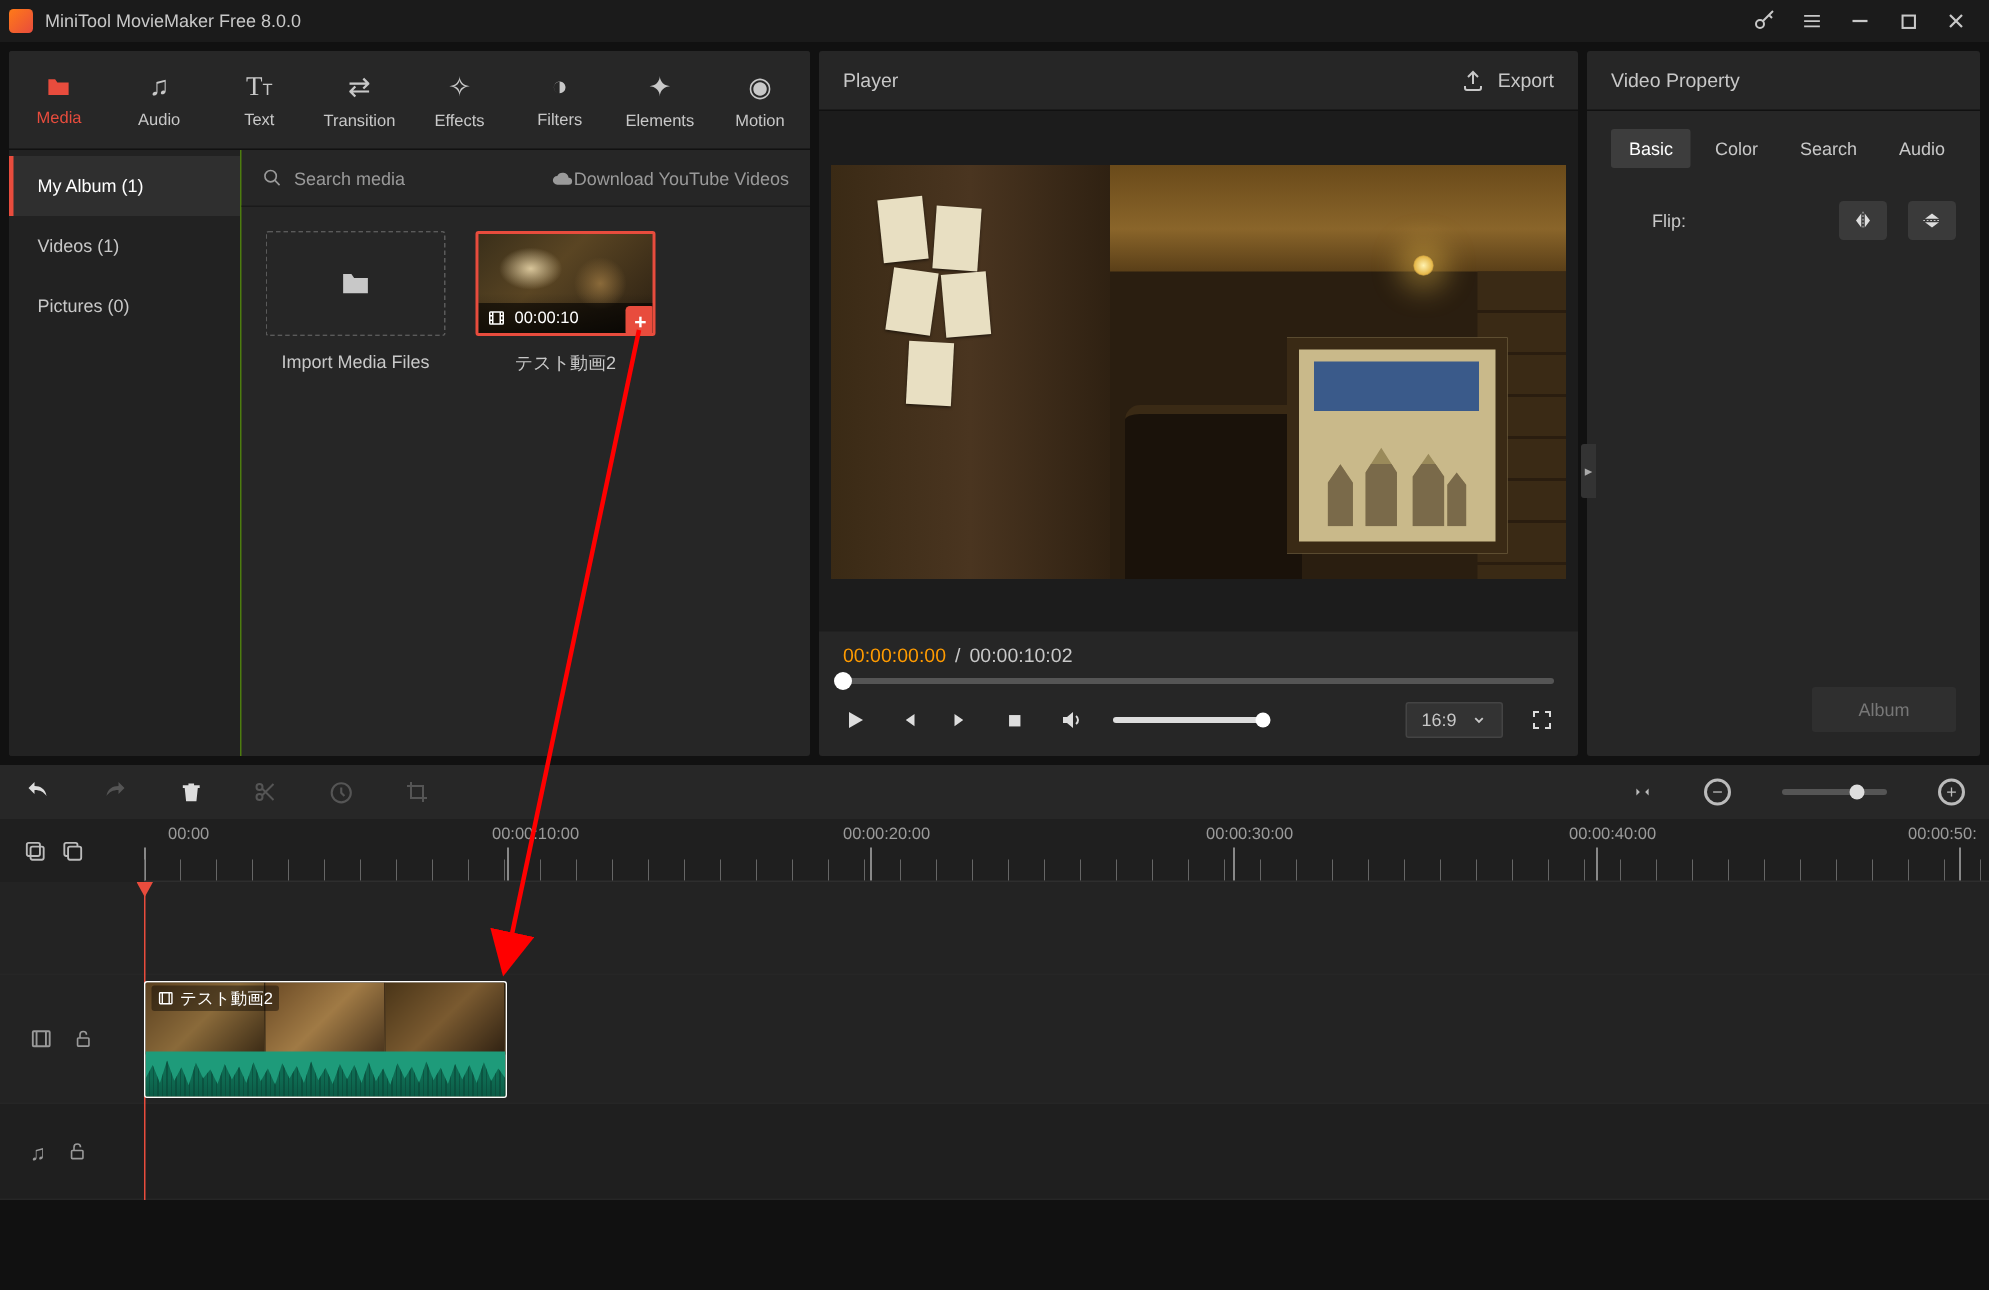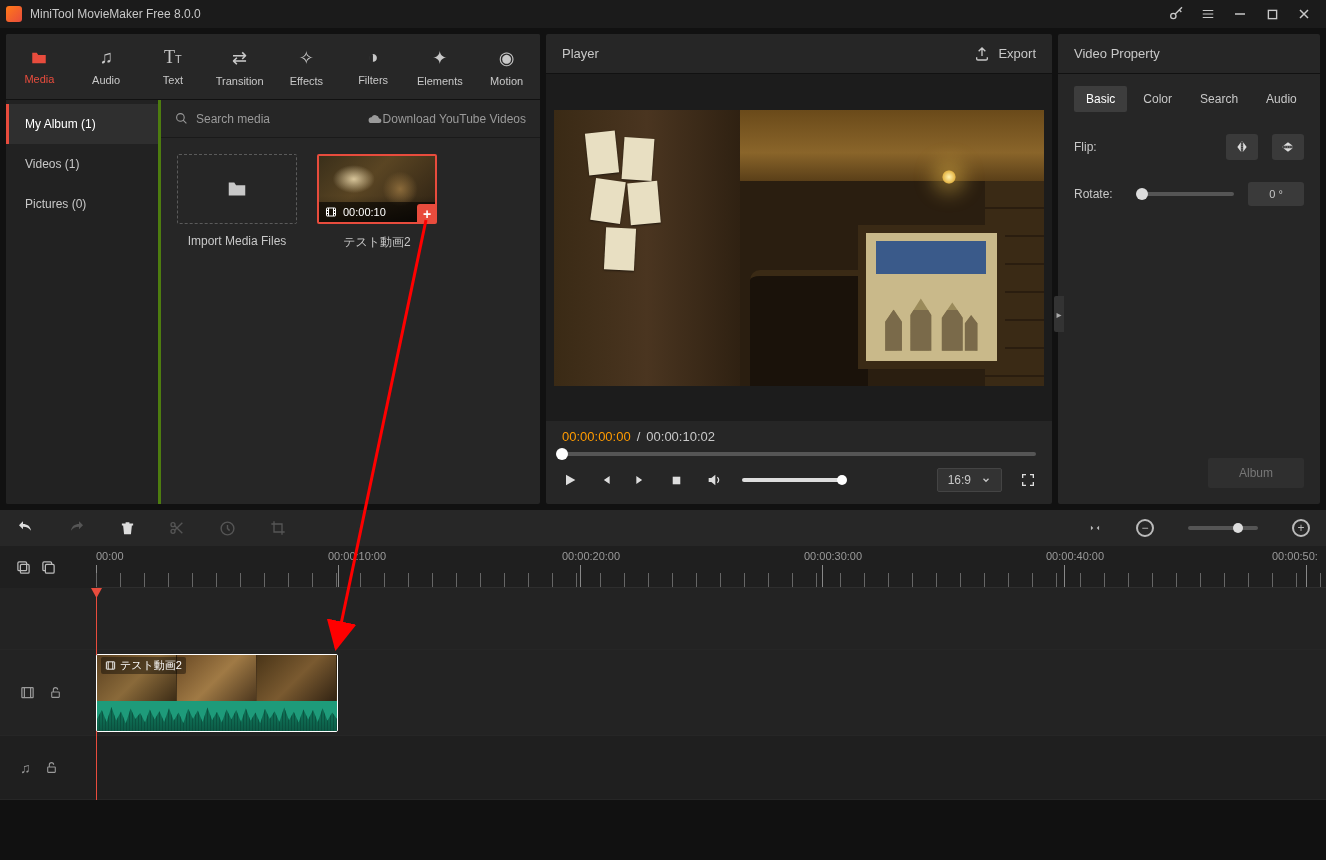--- a/index.html
+++ b/index.html
@@ -28,21 +28,21 @@
   .panel{background:var(--panel);border-radius:2px;display:flex;flex-direction:column;overflow:hidden;}
   .media-panel{width:534px;}
   .player-panel{flex:1;}
   .prop-panel{width:262px;}
   
   .tabs{display:flex;background:#272727;border-bottom:1px solid #111;height:66px;}
   .tab{flex:1;display:flex;flex-direction:column;align-items:center;justify-content:center;gap:6px;font-size:11px;color:var(--text);cursor:pointer;}
   .tab.active{color:var(--accent);}
   .tab .ticon{font-size:18px;}
   .media-body{display:flex;flex:1;min-height:0;}
-  .sidebar{width:155px;background:#222;border-right:3px solid #4d7c0f;padding-top:4px;}
+  .sidebar{width:155px;background:#222;border-right:1px solid #4d7c0f;padding-top:4px;}
   .side-item{height:40px;display:flex;align-items:center;padding:0 16px;font-size:12px;color:var(--text);cursor:pointer;border-left:3px solid transparent;}
   .side-item.active{background:#2f2f2f;border-left-color:var(--accent);color:#fff;}
   .media-main{flex:1;display:flex;flex-direction:column;}
   .search-row{height:38px;display:flex;align-items:center;padding:0 14px;gap:10px;border-bottom:1px solid #1a1a1a;font-size:12px;color:var(--text-dim);}
   .search-row .sbox{display:flex;align-items:center;gap:8px;flex:1;}
   .search-row .ytlink{display:flex;align-items:center;gap:1px;cursor:pointer;}
   .thumbs{display:flex;gap:20px;padding:16px;}
   .thumb{width:120px;display:flex;flex-direction:column;align-items:center;gap:10px;font-size:12px;color:var(--text);}
   .thumb .timg{width:120px;height:70px;border-radius:2px;position:relative;}
   .import-box{border:1px dashed #5a5a5a;display:flex;align-items:center;justify-content:center;color:#aaa;font-size:22px;}
@@ -93,21 +93,21 @@
   .ctrl-row .spacer{flex:1;}
   .aspect{display:flex;align-items:center;gap:10px;background:#333;border:1px solid #444;padding:4px 10px;font-size:12px;border-radius:2px;cursor:pointer;}
   .fullscreen{cursor:pointer;}
   
   .prop-head{height:40px;display:flex;align-items:center;padding:0 16px;font-size:13px;border-bottom:1px solid #111;}
   .prop-body{padding:12px 16px;display:flex;flex-direction:column;gap:22px;flex:1;}
   .prop-tabs{display:flex;gap:4px;}
   .ptab{padding:6px 12px;font-size:12px;border-radius:2px;color:var(--text);cursor:pointer;}
   .ptab.active{background:#3d3d3d;color:#fff;}
   .prow{display:flex;align-items:center;gap:14px;font-size:12px;}
-  .prow label{width:50px;color:var(--text);}
+  .prow label{width:50px;color:var(--text);text-align:right;}
   .iconbtn{width:32px;height:26px;background:#3a3a3a;border-radius:3px;display:flex;align-items:center;justify-content:center;color:#ddd;cursor:pointer;font-size:13px;}
   .slider{flex:1;height:4px;background:#555;border-radius:2px;position:relative;cursor:pointer;}
   .slider .sk{position:absolute;top:50%;width:12px;height:12px;background:#ddd;border-radius:50%;transform:translate(-50%,-50%);}
   .valbox{width:56px;height:24px;background:#3a3a3a;border-radius:3px;display:flex;align-items:center;justify-content:center;font-size:11px;}
   .reset{margin:auto 16px 16px auto;width:96px;height:30px;background:#2f2f2f;color:#777;display:flex;align-items:center;justify-content:center;font-size:12px;border-radius:2px;cursor:pointer;}
   .collapse-handle{position:absolute;left:1054px;top:296px;width:10px;height:36px;background:#333;display:flex;align-items:center;justify-content:center;font-size:10px;color:#aaa;cursor:pointer;border-radius:2px 0 0 2px;}
   
   .toolbar{height:36px;background:#272727;display:flex;align-items:center;padding:0 16px;gap:34px;color:#bbb;font-size:15px;}
   .toolbar .tbtn{cursor:pointer;}
   .toolbar .tbtn.dis{color:#555;}
@@ -400,27 +400,20 @@
               <path d="M12 2v20" stroke="#ddd" stroke-width="1" stroke-dasharray="2 2" fill="none"></path>
             </svg>
         </div>
         <div class="iconbtn">
           <svg width="14" height="16" viewBox="0 0 24 24" fill="#ddd">
               <path d="M4 10l8-6 8 6zM4 14l8 6 8-6z"></path>
               <path d="M2 12h20" stroke="#ddd" stroke-width="1" stroke-dasharray="2 2" fill="none"></path>
             </svg>
         </div>
       </div>
-      <div class="prow">
-        <label>Rotate:</label>
-        <div class="slider">
-            <div class="sk" style="left:4%"></div>
-          </div>
-        <div class="valbox">0 °</div>
-      </div>
     </div>
     <div class="reset">Album</div>
   </div>
 </div>
 
 <div class="collapse-handle">▸</div>
 
 <div class="toolbar">
   <span class="tbtn">
     <svg width="18" height="16" viewBox="0 0 24 24" fill="#ddd">
@@ -480,21 +473,21 @@
       <span class="rb">
         <svg width="15" height="15" viewBox="0 0 24 24" fill="none" stroke="#bbb" stroke-width="2">
             <rect x="3" y="3" width="14" height="14" rx="2"></rect>
             <rect x="7" y="7" width="14" height="14" rx="2" fill="#1f1f1f"></rect>
           </svg>
       </span>
     </div>
     <div class="ruler-track">
       <div class="bigticks"></div>
       <div class="ticks"></div>
-      <span class="tlabel" style="left:0px">00:00</span>
+      <span class="tlabel" style="left:16px">00:00</span>
       <span class="tlabel" style="left:232px">00:00:10:00</span>
       <span class="tlabel" style="left:466px">00:00:20:00</span>
       <span class="tlabel" style="left:708px">00:00:30:00</span>
       <span class="tlabel" style="left:950px">00:00:40:00</span>
       <span class="tlabel" style="left:1176px">00:00:50:</span>
     </div>
   </div>
   <div class="tracks">
     <div class="playhead"></div>
     <div class="track first">

